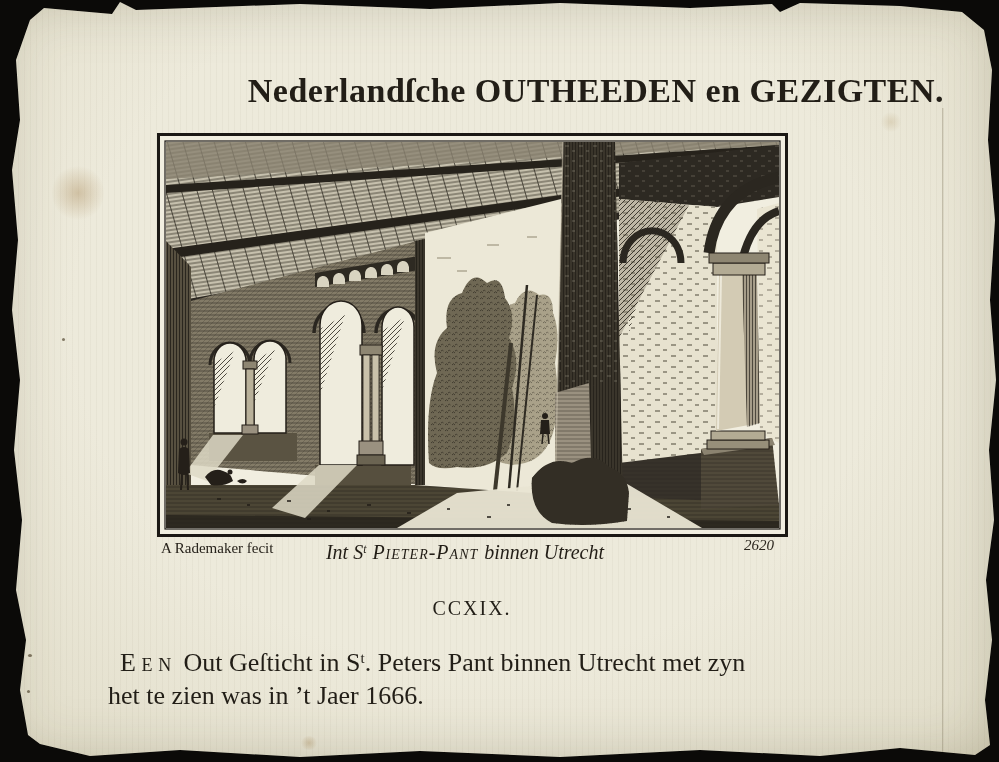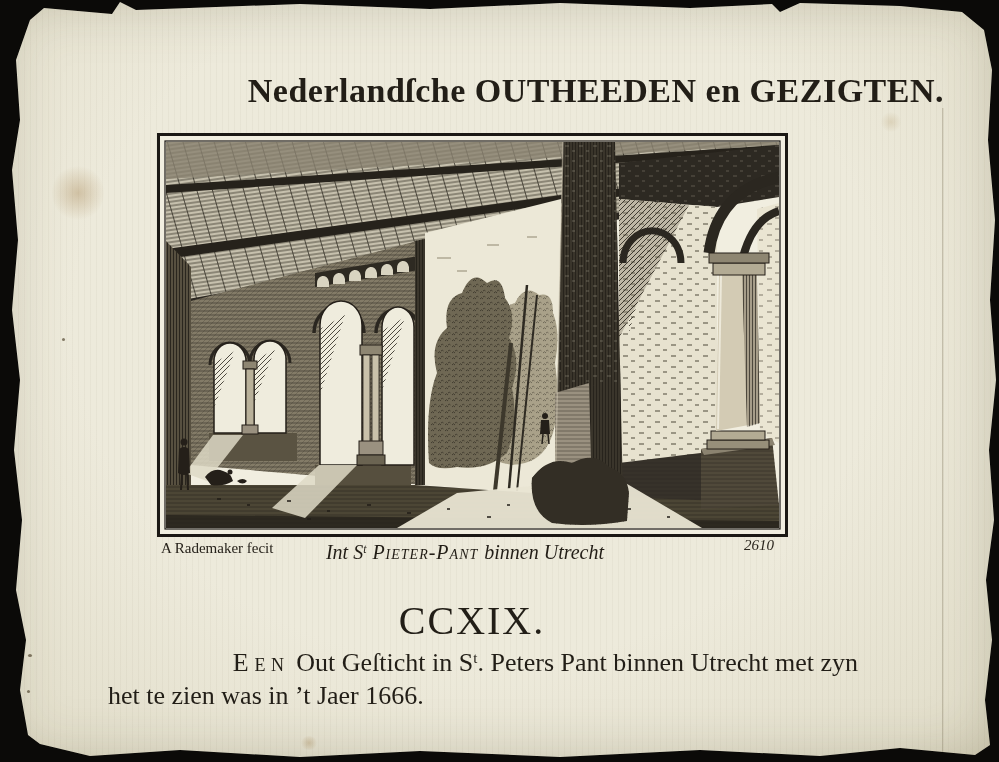--- a/index.html
+++ b/index.html
@@ -35,25 +35,25 @@
       font-style:italic;font-size:16px;color:#2b261e;margin-top:35px;}
   .plate{position:absolute;left:157px;top:133px;width:631px;height:404px;}
   .plate svg{display:block;}
   .credit{position:absolute;left:161px;top:540px;font-size:15px;color:#26211a;}
   .plate-caption{position:absolute;left:0;top:541px;width:930px;text-align:center;
       font-style:italic;font-size:20px;color:#221d16;}
   .plate-caption .name{font-variant:small-caps;letter-spacing:1px;}
   .supt{font-size:.58em;position:relative;top:-.5em;}
   .plate-year{position:absolute;left:744px;top:537px;font-style:italic;font-size:15px;color:#2b261e;}
   .catalog-no{position:absolute;left:0;top:597px;width:944px;text-align:center;
-      font-size:40px;letter-spacing:2px;color:#221e17;}
+      font-size:20px;letter-spacing:2px;color:#221e17;}
   .description{position:absolute;left:108px;top:648px;width:750px;
       font-size:26px;line-height:30px;color:#221e17;}
   .description .line{display:block;white-space:nowrap;}
-  .description .l1{margin-left:12px;text-align:right;}
+  .description .l1{margin-left:12px;}
   .description .lead{font-variant:small-caps;letter-spacing:.22em;}
 </style>
 </head>
 <body>
 
 <div class="scan">
   <div class="paper">
     <div class="laid"></div>
 
     <div class="series-title">Nederlandſche OUTHEEDEN en GEZIGTEN.</div>
@@ -225,21 +225,21 @@
         <rect x="8" y="8" width="615" height="388" fill="none" stroke="#1b1814" stroke-width="1.2"></rect>
       </svg>
     </div>
 
     <div class="credit">A Rademaker fecit</div>
 
     <div class="plate-caption">
       <span>Int S</span><span class="supt">t</span><span class="name"> Pieter-Pant </span><span>binnen Utrecht</span>
     </div>
 
-    <div class="plate-year">2610</div>
+    <div class="plate-year">2620</div>
 
     <div class="catalog-no">CCXIX.</div>
 
     <div class="description">
       <span class="line l1"><span class="lead">Een</span><span> Out Geſticht in S</span><span class="supt">t</span><span>. Peters Pant binnen Utrecht met zyn</span></span>
       <span class="line">het te zien was in ’t Jaer 1666.</span>
     </div>
 
     <div class="stain s1"></div>
     <div class="stain s2"></div>

